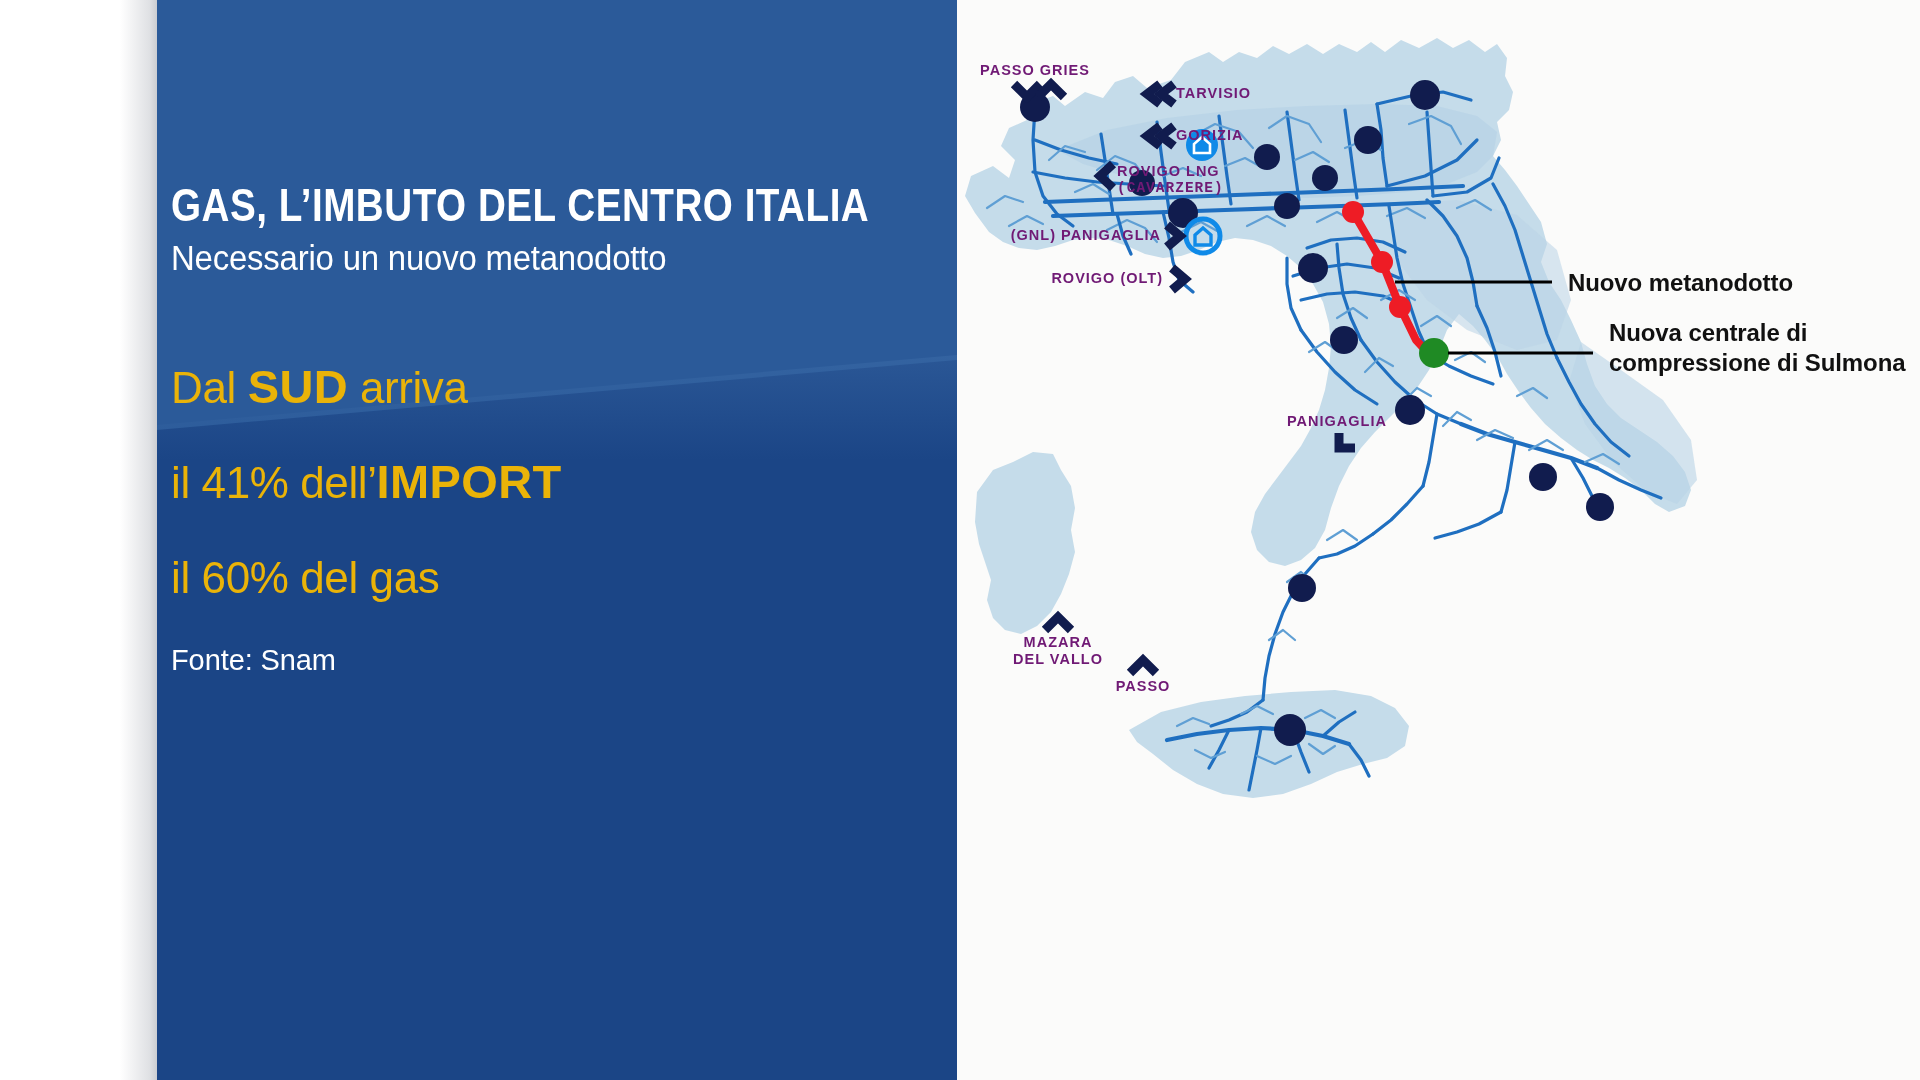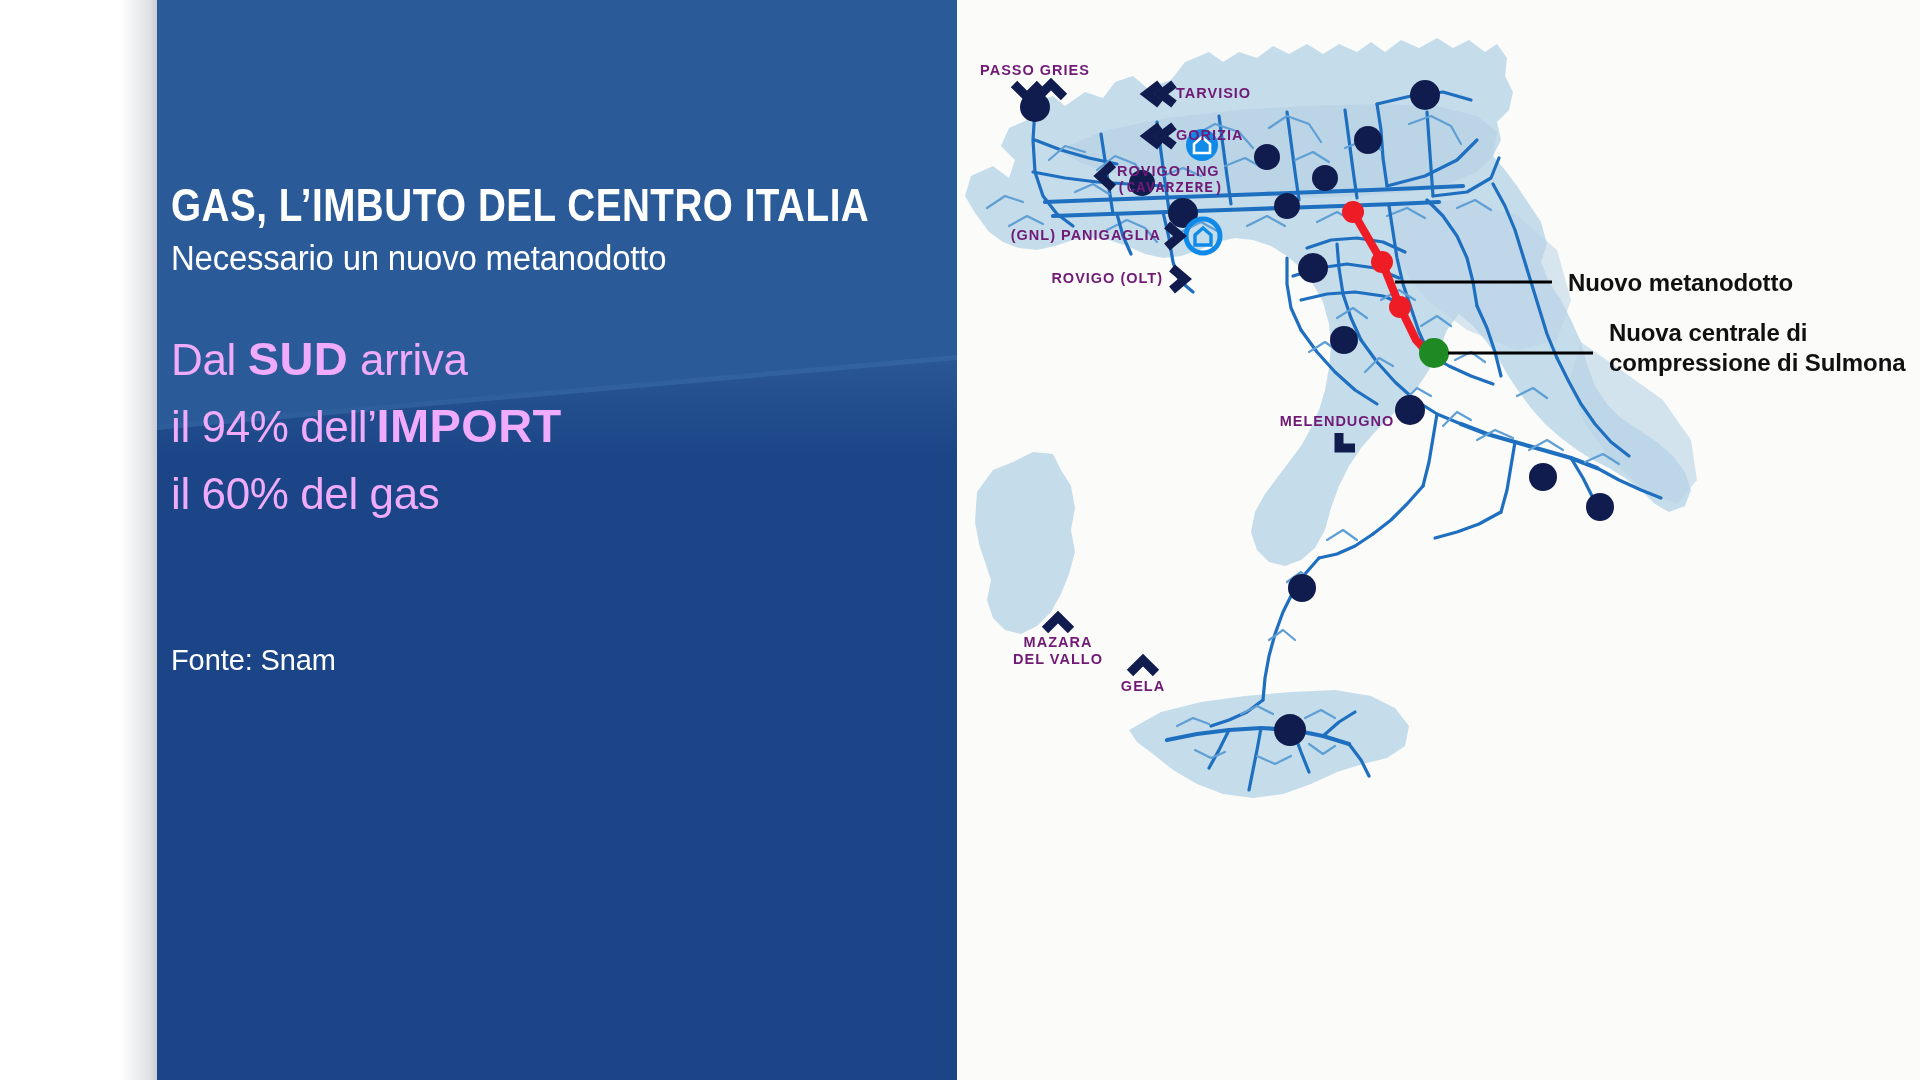--- a/index.html
+++ b/index.html
@@ -72,26 +72,27 @@
     font-size: 35px;
     font-weight: 300;
     letter-spacing: -0.2px;
     transform: scaleX(0.94);
     transform-origin: left center;
     white-space: nowrap;
   }
 
   .stat-block { position: absolute; left: 14px; top: 326px; }
   .stat-line {
-    color: #f0abfc;
+    color: #eab308;
     font-size: 44px;
     font-weight: 300;
     letter-spacing: -0.4px;
     line-height: 66px;
     white-space: nowrap;
+    margin-top: 28px;
   }
   .stat-line b {
     font-family: "Liberation Sans Narrow", "Liberation Sans", sans-serif;
     font-weight: bold;
     font-size: 47px;
     letter-spacing: 0.4px;
   }
 
   .source {
     position: absolute;
@@ -155,21 +156,21 @@
 
       <div class="headline">GAS, L’IMBUTO DEL CENTRO ITALIA</div>
 
       <div class="subhead">Necessario un nuovo metanodotto</div>
 
       <div class="stat-block">
         <div class="stat-line">
           <span>Dal </span><b>SUD</b><span> arriva</span>
         </div>
         <div class="stat-line">
-          <span>il 94% dell’</span><b>IMPORT</b><span></span>
+          <span>il 41% dell’</span><b>IMPORT</b><span></span>
         </div>
         <div class="stat-line">
           <span>il 60% del gas</span><b></b><span></span>
         </div>
       </div>
 
       <div class="source">Fonte: Snam</div>
     </div>
   </div>
 
@@ -414,28 +415,28 @@
 
     <div style="position:absolute; left:160px; top:163px; z-index:6;">
       <div class="maplabel" style="position:relative; left:0; top:0;">ROVIGO LNG</div>
       <div class="maplabel" style="position:relative; left:0; top:0;font-family:Liberation Mono, monospace;">(CAVARZERE)</div>
     </div>
 
     <div class="maplabel r" style="left:-76px; top:227px; width:280px;">(GNL) PANIGAGLIA</div>
 
     <div class="maplabel r" style="left:-66px; top:270px; width:272px;">ROVIGO (OLT)</div>
 
-    <div class="maplabel c" style="left:290px; top:413px; width:180px;">MELENDUGNO</div>
+    <div class="maplabel c" style="left:290px; top:413px; width:180px;">PANIGAGLIA</div>
 
     <div style="position:absolute; left:11px; top:634px; width:180px; z-index:6;">
       <div class="maplabel c" style="position:relative; left:0; top:0; width:180px;">MAZARA</div>
       <div class="maplabel c" style="position:relative; left:0; top:0; width:180px;">DEL VALLO</div>
     </div>
 
-    <div class="maplabel c" style="left:96px; top:678px; width:180px;">GELA</div>
+    <div class="maplabel c" style="left:96px; top:678px; width:180px;">PASSO</div>
 
     <div class="legend-txt" style="left:611px; top:268px;">Nuovo metanodotto</div>
 
     <div style="position:absolute; left:652px; top:318px; z-index:6;">
       <div class="legend-txt" style="position:relative; left:0; top:0;">Nuova centrale di</div>
       <div class="legend-txt" style="position:relative; left:0; top:0;">compressione di Sulmona</div>
     </div>
   </div>
 </div>
 

